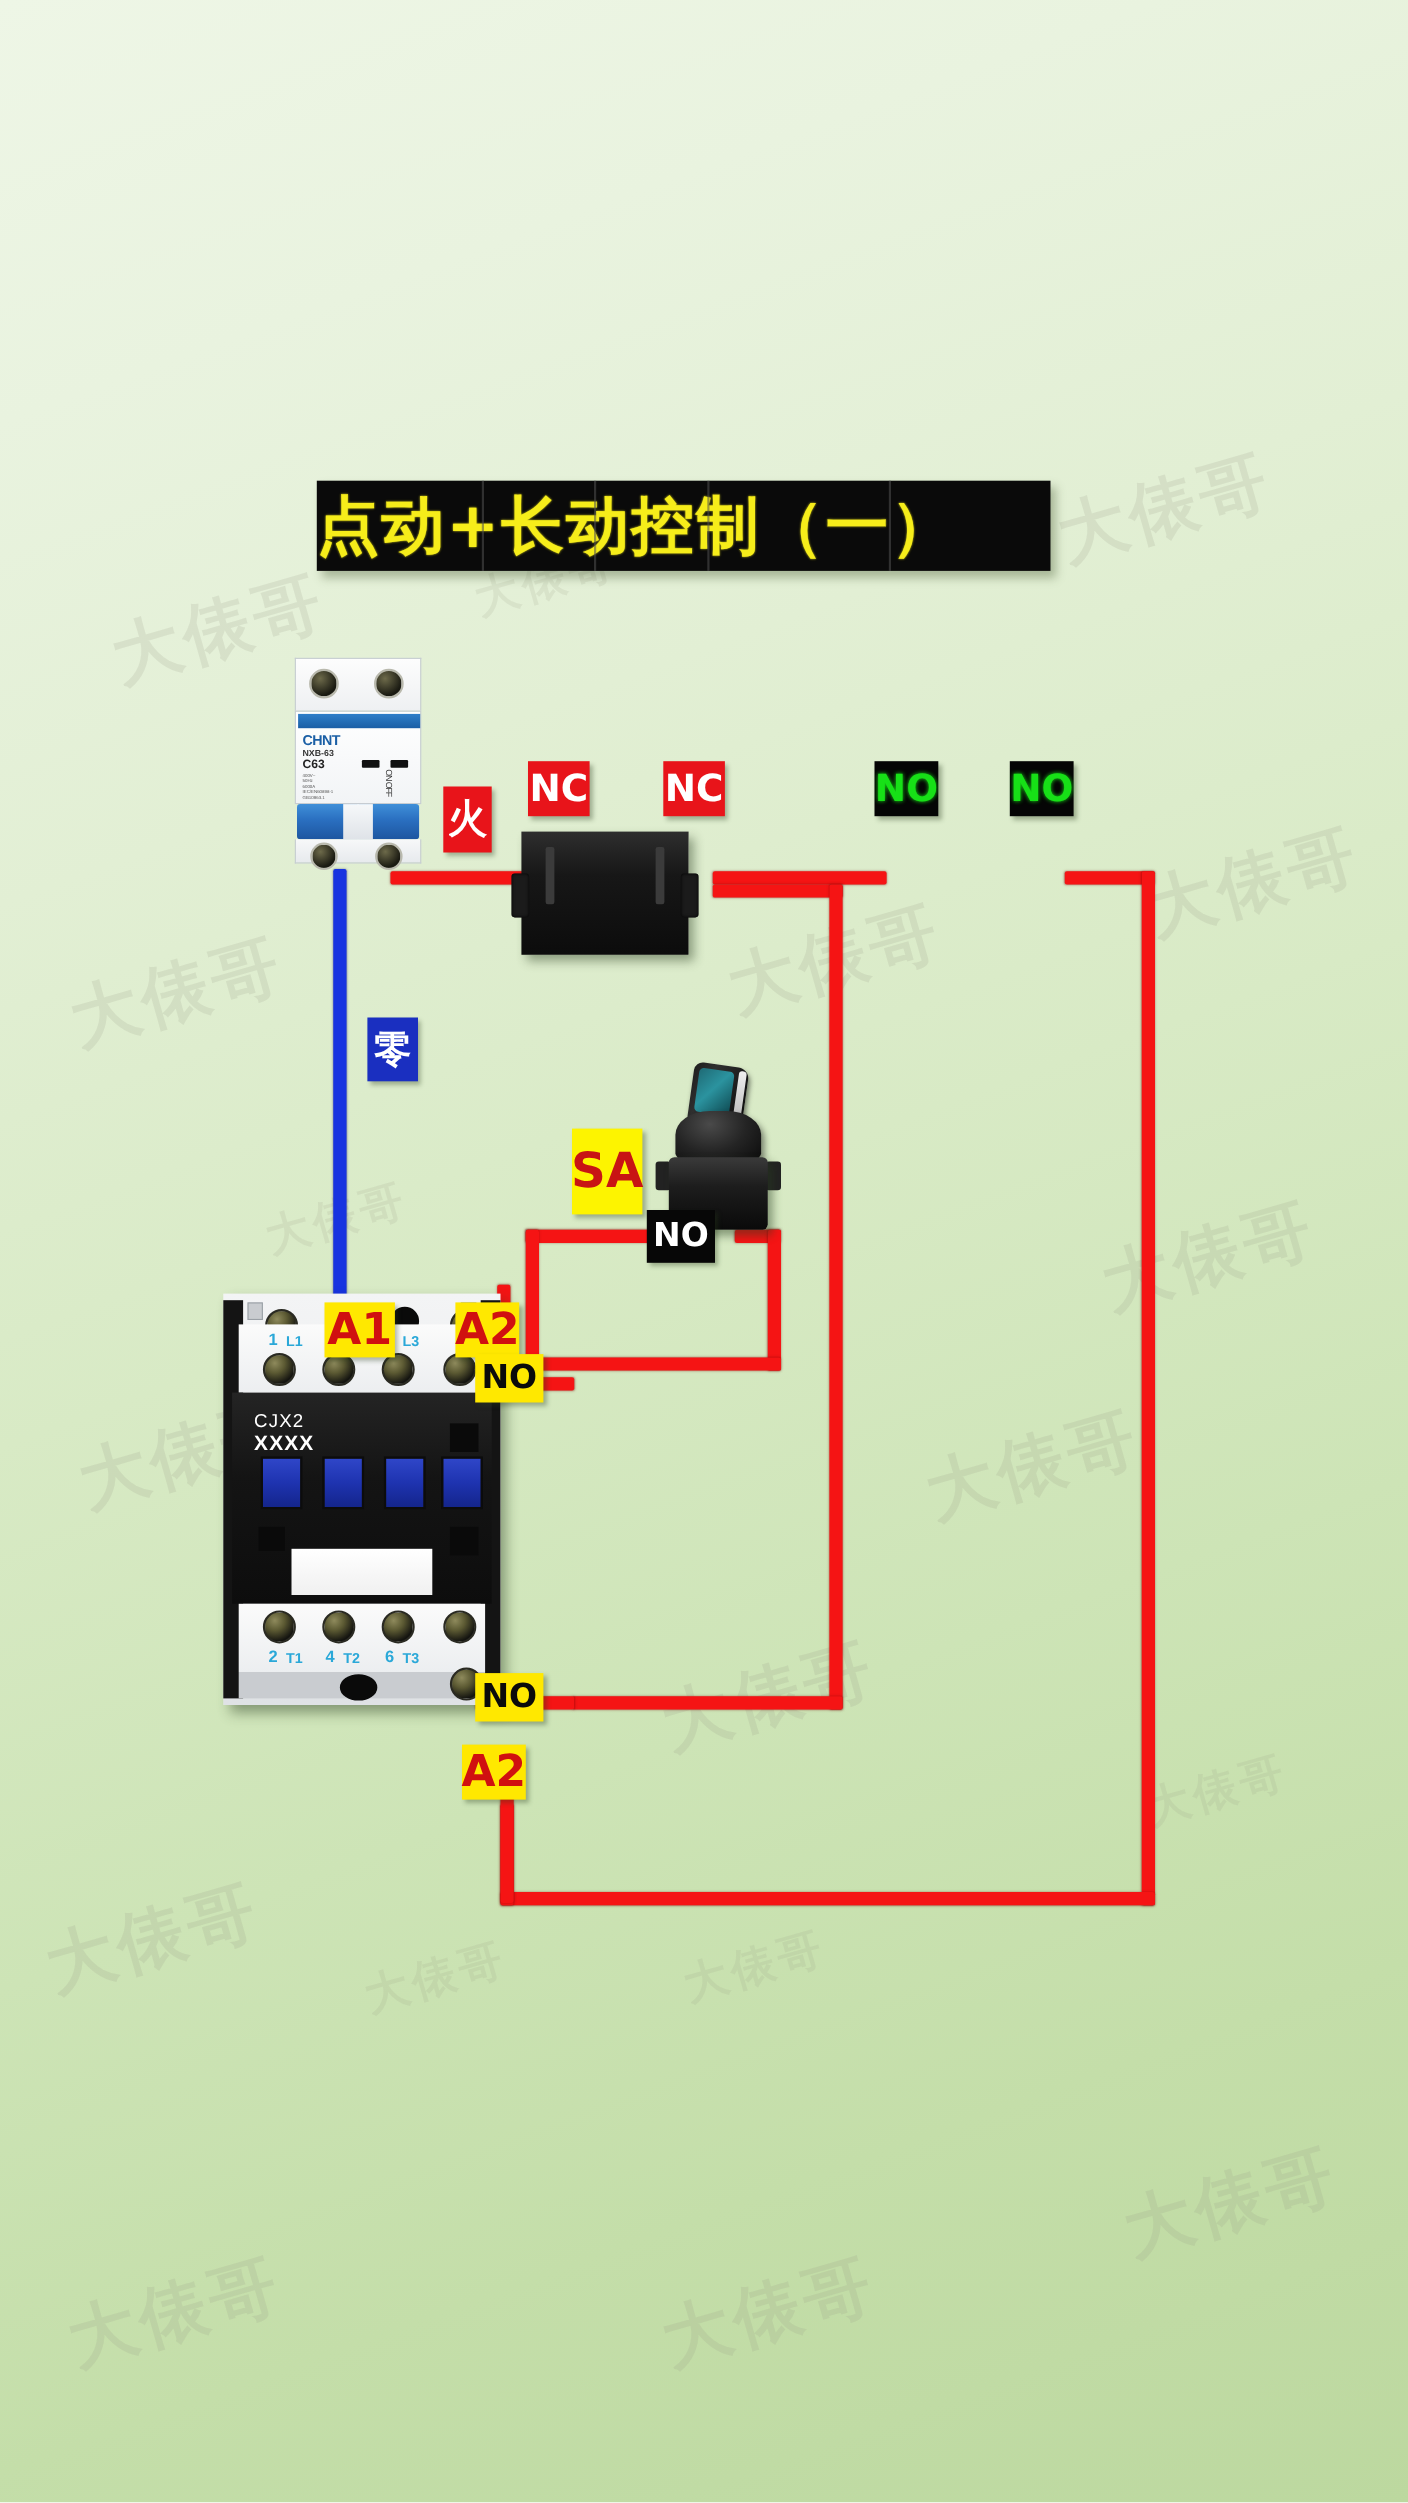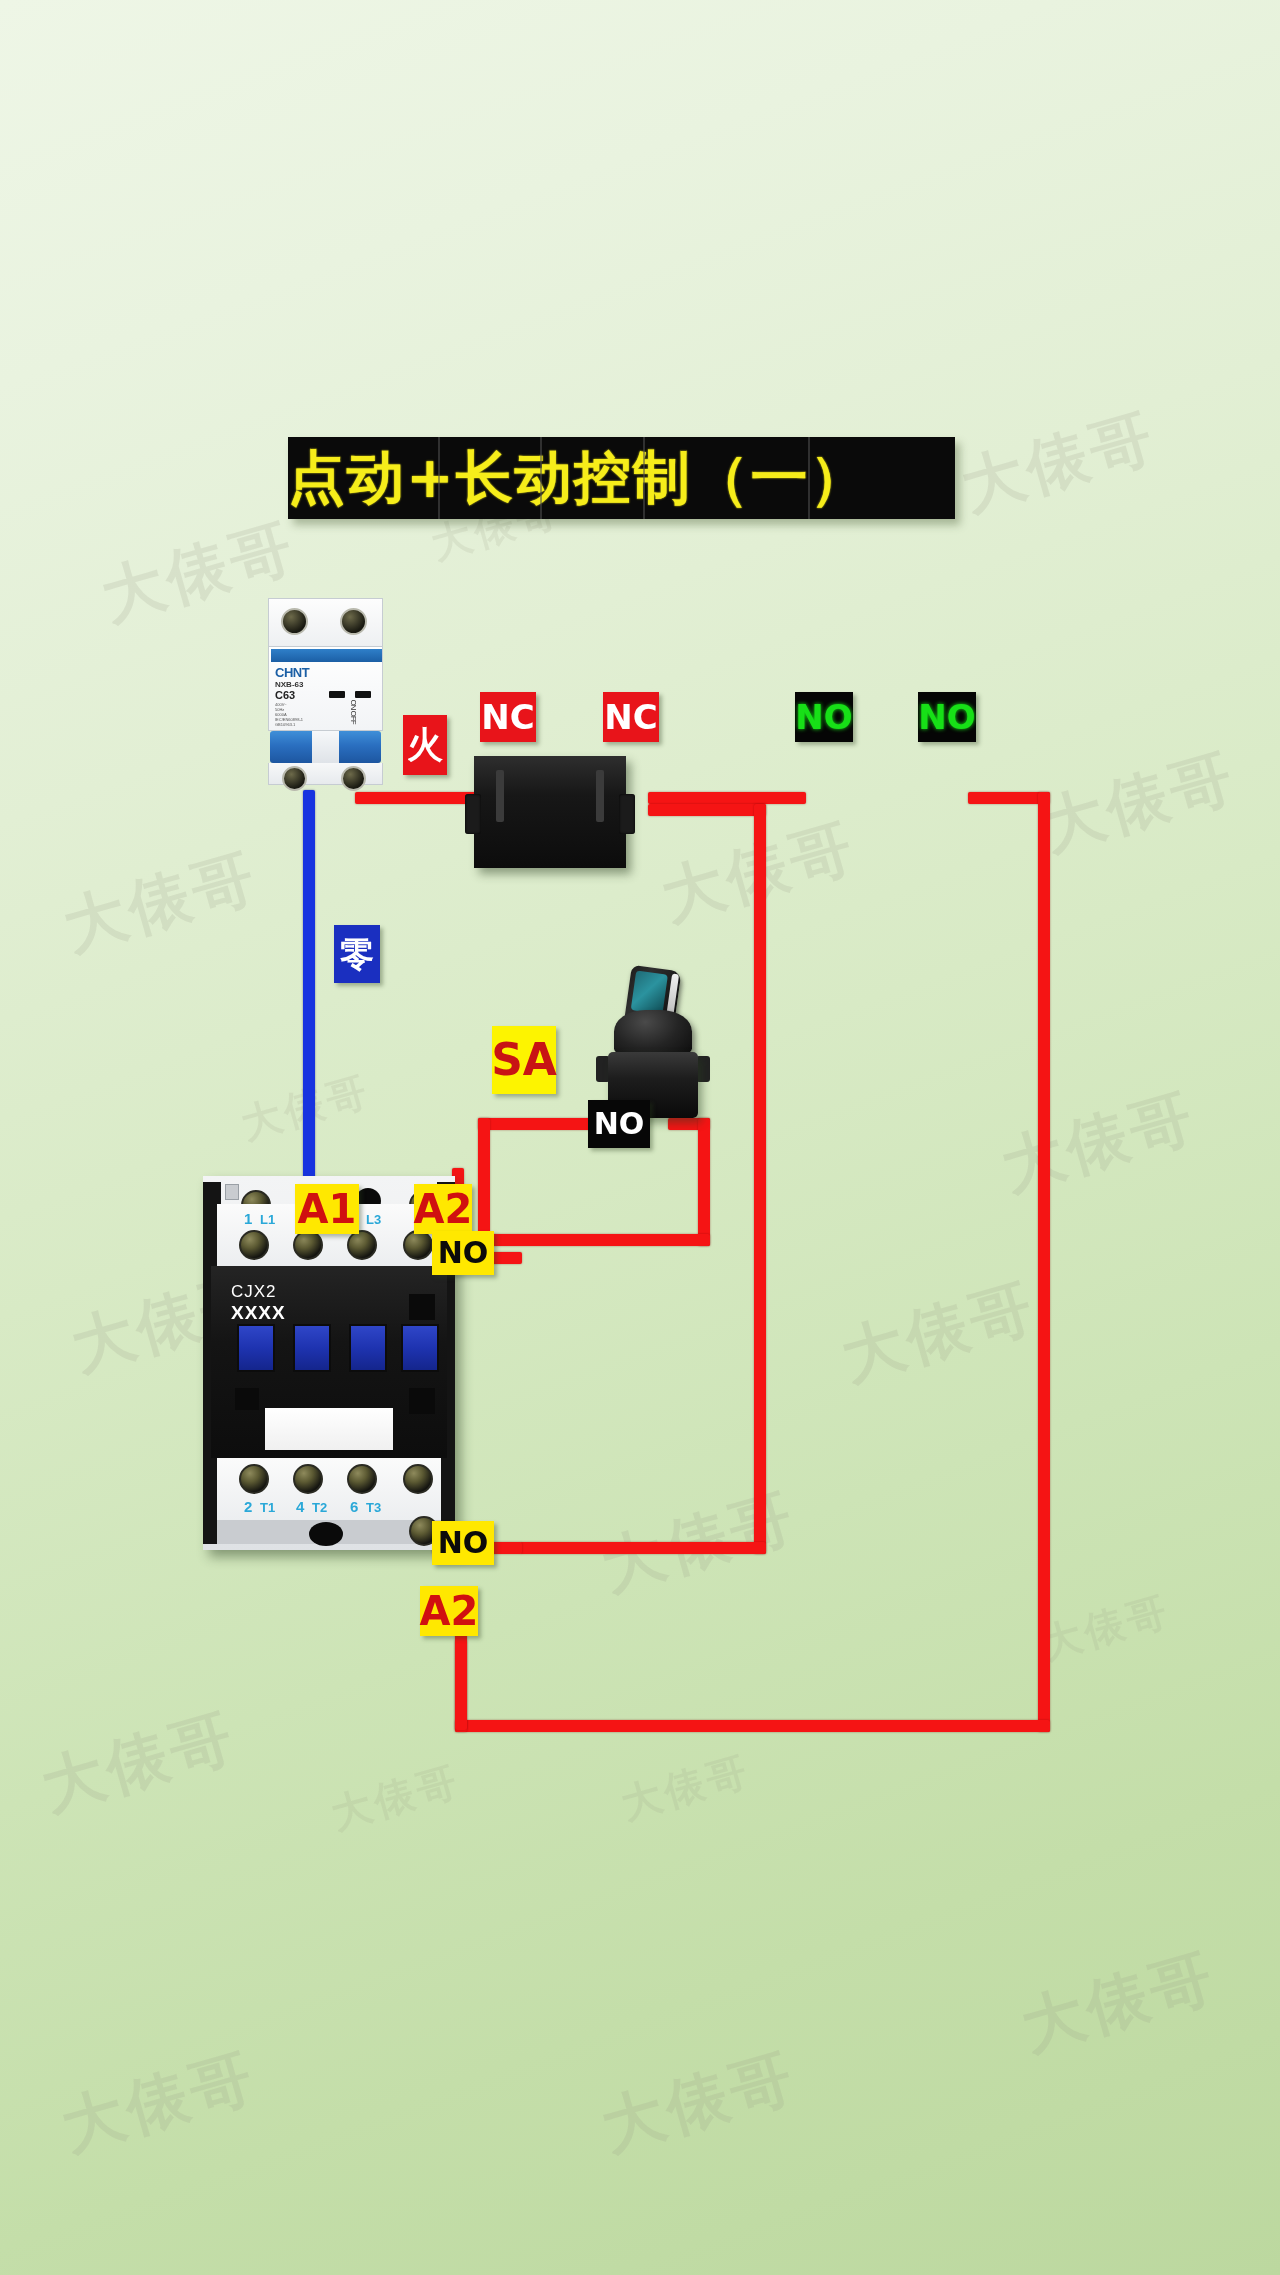--- a/index.html
+++ b/index.html
@@ -369,21 +369,21 @@
     <div class="pb-ear l"></div>
     <div class="pb-ear r"></div>
     <div class="pb-slot l"></div>
     <div class="pb-slot r"></div>
   </div>
 
   <div class="lbl lbl-no-green" style="left:795px; top:692px; width:58px; height:50px;">NO</div>
   <div class="lbl lbl-no-green" style="left:918px; top:692px; width:58px; height:50px;">NO</div>
 
 
-  <div class="lbl lbl-sa" style="left:492px; top:1026px; width:64px; height:68px;">SA</div>
+  <div class="lbl lbl-sa" style="left:520px; top:1026px; width:64px; height:78px;">SA</div>
 
   <div id="sa-switch">
     <div class="sa-knob">
       <div class="sa-knob-face"></div>
       <div class="sa-knob-edge"></div>
     </div>
     <div class="sa-collar"></div>
     <div class="sa-wing l"></div>
     <div class="sa-wing r"></div>
     <div class="sa-base"></div>

